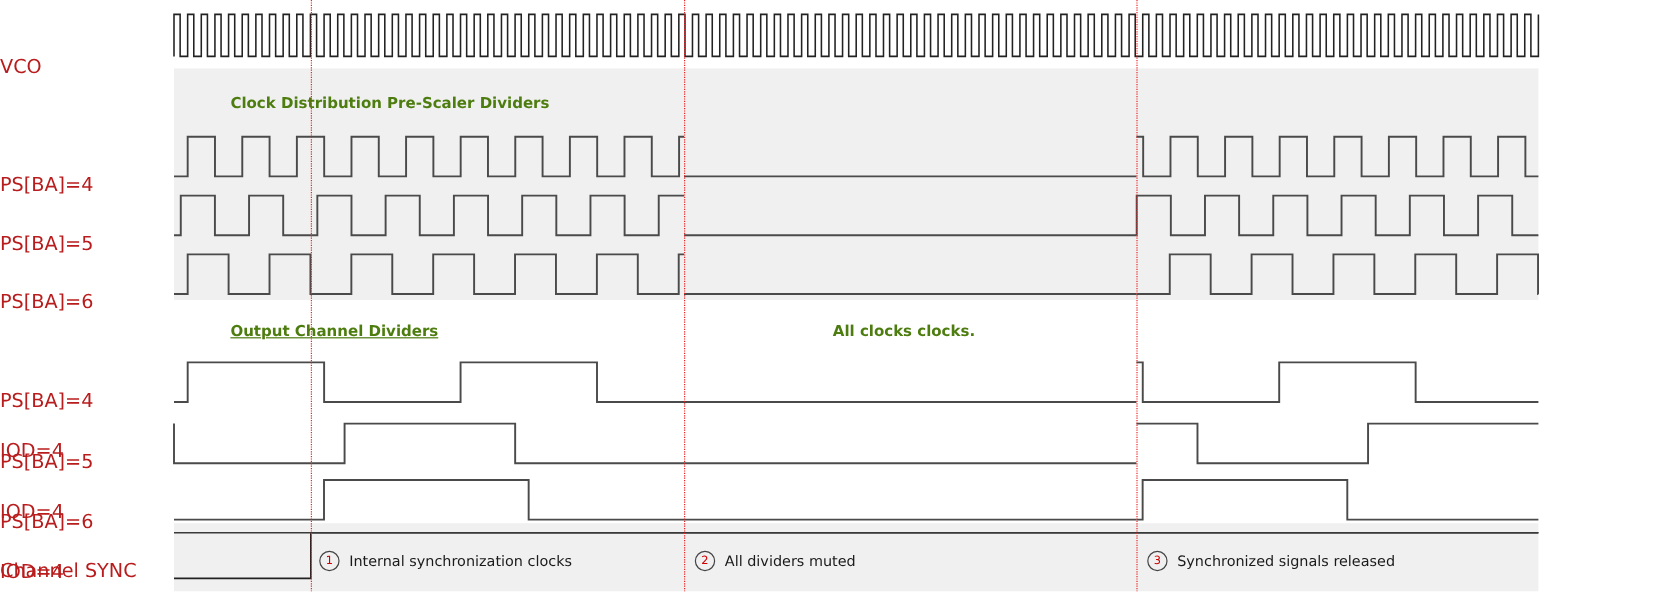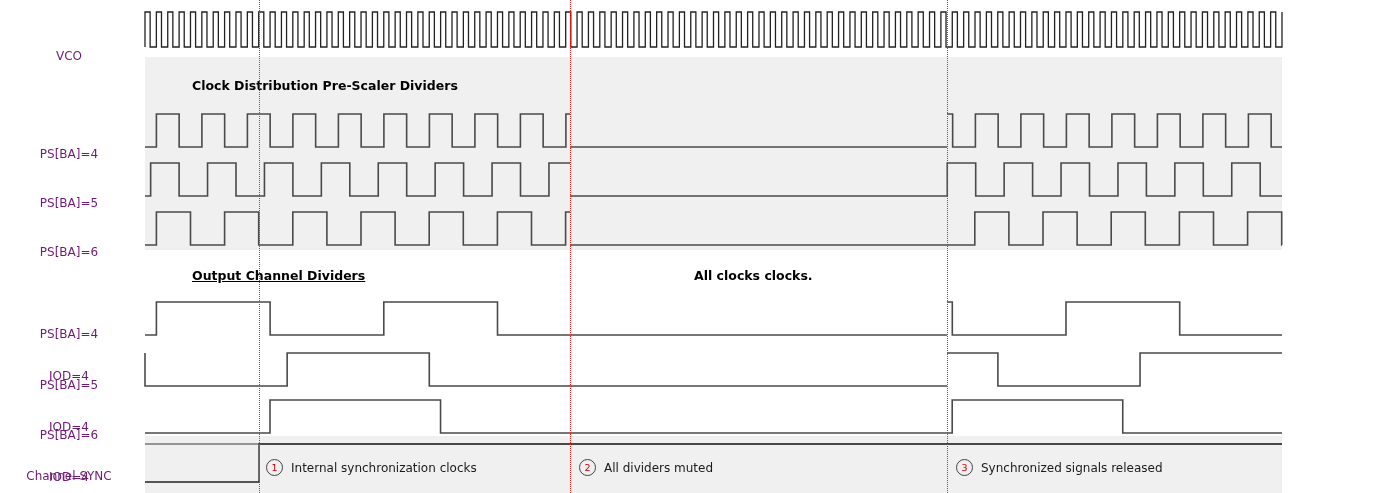--- a/index.html
+++ b/index.html
@@ -1,20 +1,20 @@
 <!DOCTYPE html>
 <html><head>
 <meta charset="utf-8">
 <style>
   html,body{margin:0;padding:0;background:#ffffff;}
   body{width:1379px;height:493px;font-family:"DejaVu Sans",sans-serif;overflow:hidden;}
   #stage{position:relative;width:1379px;height:493px;}
   .band{position:absolute;background:#f0f0f0;}
-  .rowlabel{position:absolute;text-align:center;font-size:12px;color:#701a75;line-height:14px;white-space:pre;}
-  .sectitle{position:absolute;font-size:12.5px;font-weight:bold;color:#000000;white-space:pre;}
+  .rowlabel{position:absolute;text-align:left;font-size:16px;color:#b91c1c;line-height:14px;white-space:pre;}
+  .sectitle{position:absolute;font-size:12.5px;font-weight:bold;color:#4d7c0f;white-space:pre;}
   .marker{position:absolute;width:0;border-left:1.5px dotted #ee2222;}
   .note{position:absolute;display:flex;align-items:center;gap:8px;font-size:12px;color:#1a1a1a;white-space:nowrap;}
   .circnum{display:inline-flex;align-items:center;justify-content:center;width:15px;height:15px;border:1px solid #444;border-radius:50%;color:#d00000;font-size:9.5px;line-height:1;}
   svg{position:absolute;left:0;top:0;overflow:visible;}
   .wv{fill:none;stroke:#4a4a4a;stroke-width:1.6;}
   .wvthin{fill:none;stroke:#222222;stroke-width:1.3;}
 </style>
 </head>
 <body>
 

